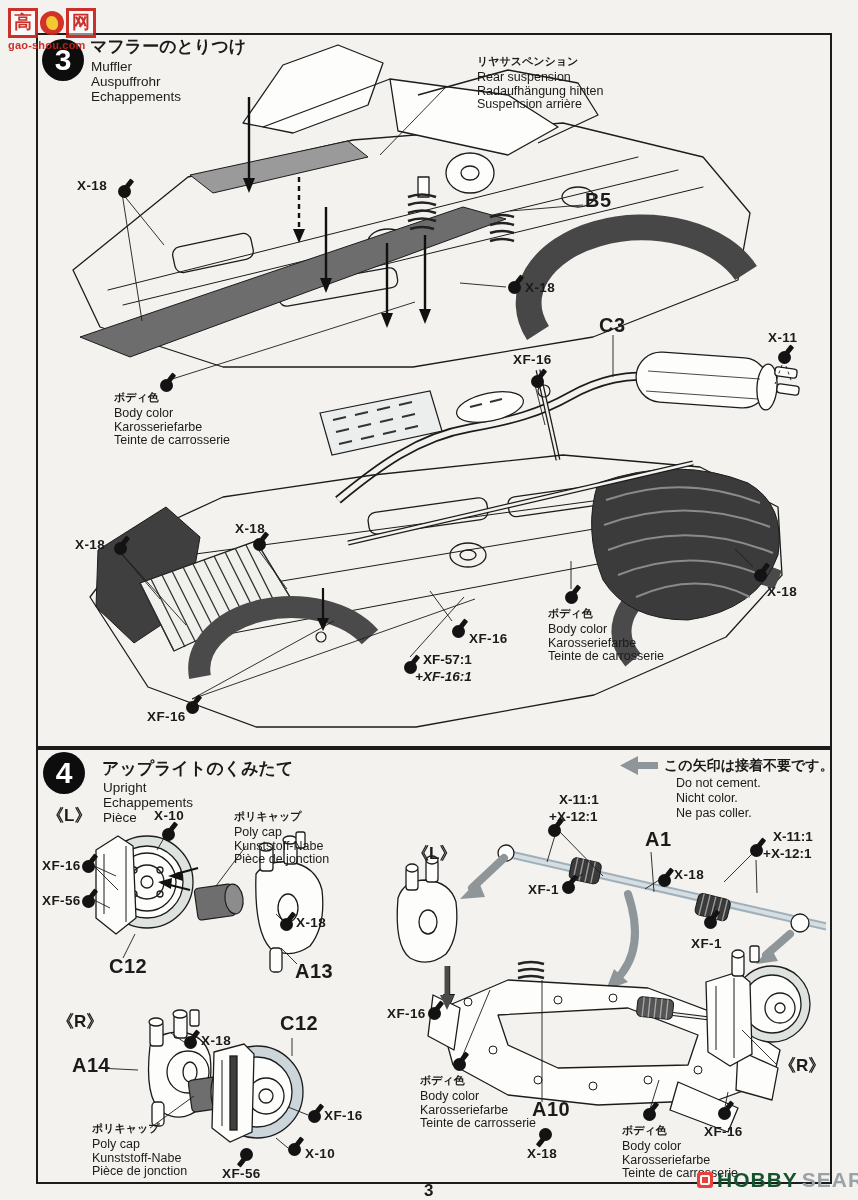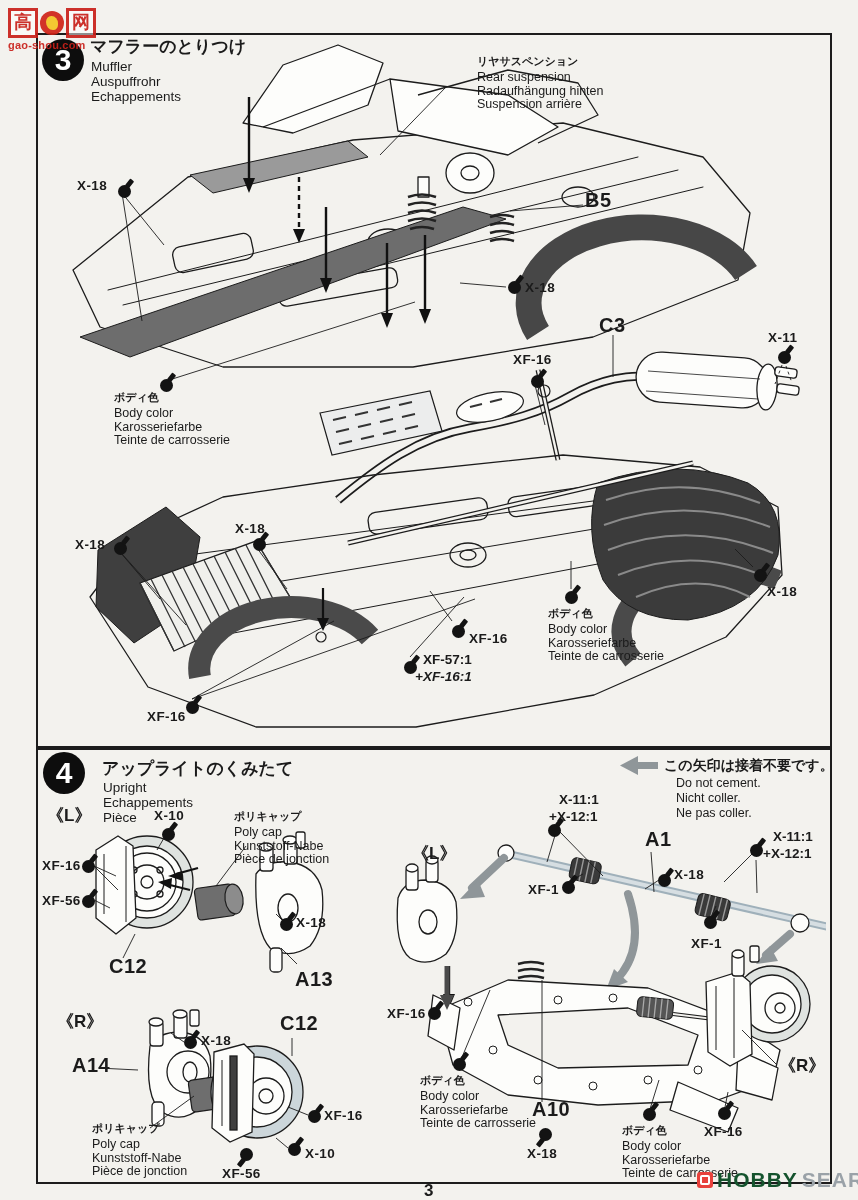--- a/index.html
+++ b/index.html
@@ -420,21 +420,21 @@
     <div class="hdr-jp" style="left:64px;top:9px;">アップライトのくみたて</div>
     <div class="hdr-lines" style="left:65px;top:30px;">
       <span>Upright</span>
       <span>Echappements</span>
       <span>Pièce</span>
     </div>
 
     <div class="hdr-jp" style="left:626px;top:5px;font-size:14px;">この矢印は接着不要です。</div>
     <div class="hdr-lines" style="left:638px;top:26px;font-size:12.5px;">
       <span>Do not cement.</span>
-      <span>Nicht coller.</span>
+      <span>Nicht color.</span>
       <span>Ne pas coller.</span>
     </div>
 
     <span class="lbl lr" style="left:9px;top:58px;">《L》</span>
     <span class="lbl" style="left:116px;top:58px;">X-10</span>
     <span class="paint" style="left:124px;top:78px;"></span>
 
     <div class="blk" style="left:196px;top:60px;">
       <span class="jp">ポリキャップ</span>
       <span>Poly cap</span>
@@ -444,21 +444,21 @@
 
     <span class="lbl" style="left:4px;top:108px;">XF-16</span>
     <span class="paint" style="left:44px;top:110px;"></span>
     <span class="lbl" style="left:4px;top:143px;">XF-56</span>
     <span class="paint" style="left:44px;top:145px;"></span>
 
     <span class="paint" style="left:242px;top:168px;"></span>
     <span class="lbl" style="left:258px;top:165px;">X-18</span>
 
     <span class="lbl big" style="left:71px;top:209px;">C12</span>
-    <span class="lbl big" style="left:257px;top:214px;margin-top:8px;">A13</span>
+    <span class="lbl big" style="left:257px;top:214px;">A13</span>
 
     <span class="lbl lr" style="left:374px;top:96px;">《L》</span>
 
     <div class="mix" style="left:521px;top:41px;">
       <span>X-11:1</span>
       <span style="margin-left:-10px;">+X-12:1</span>
     </div>
     <span class="paint" style="left:510px;top:74px;"></span>
 
     <span class="lbl big" style="left:607px;top:82px;">A1</span>

